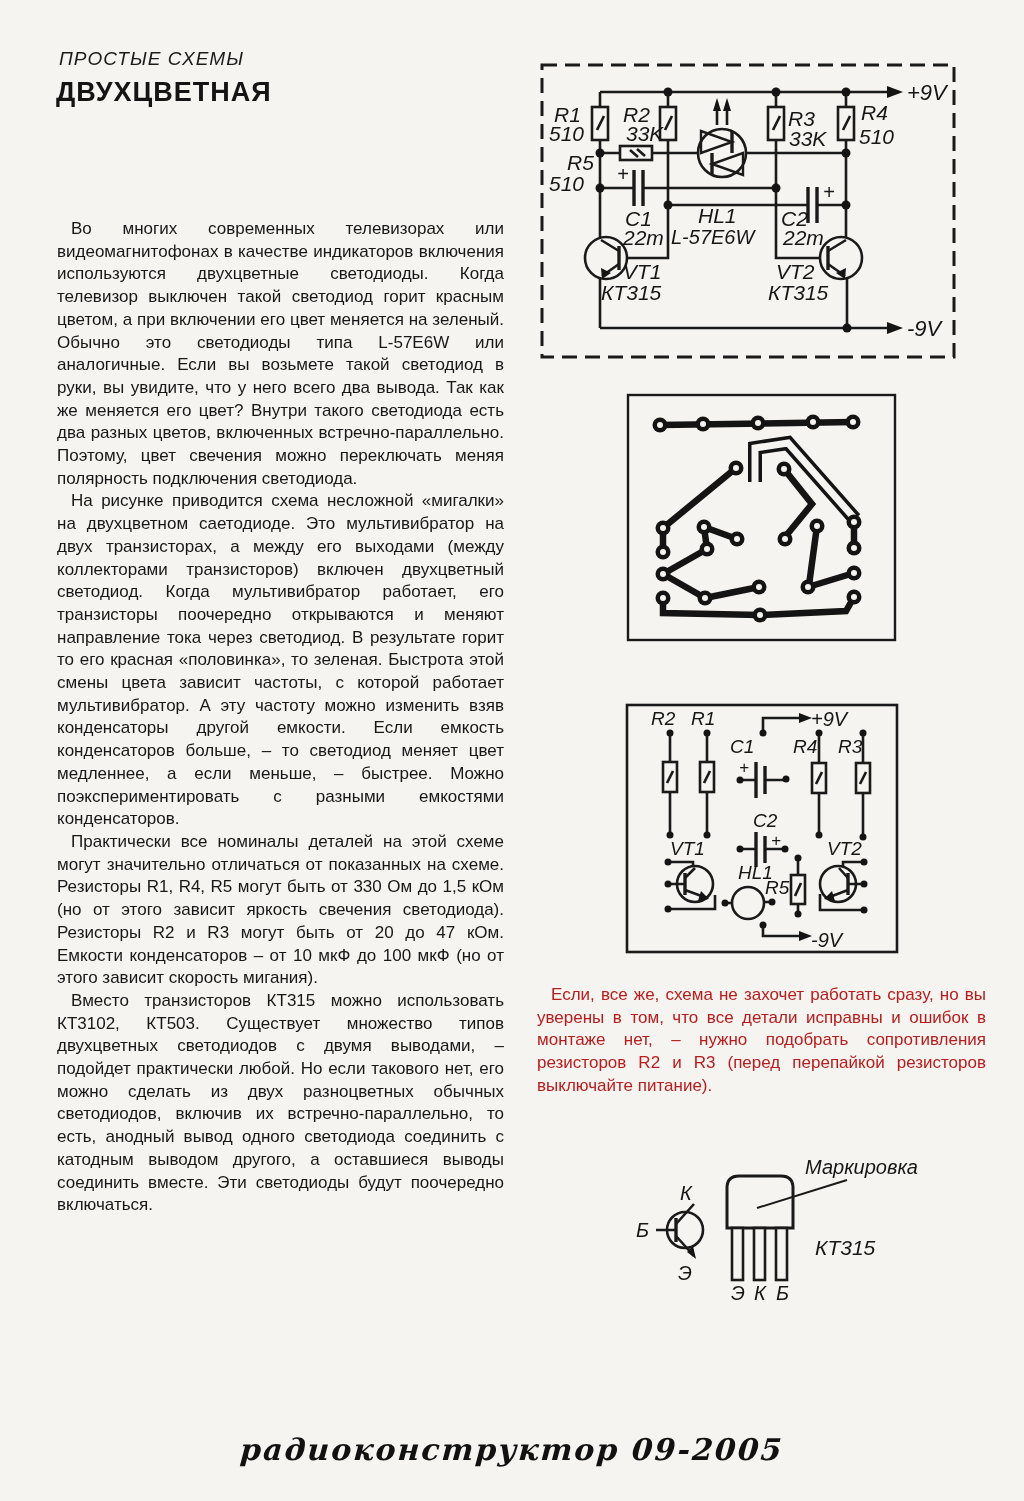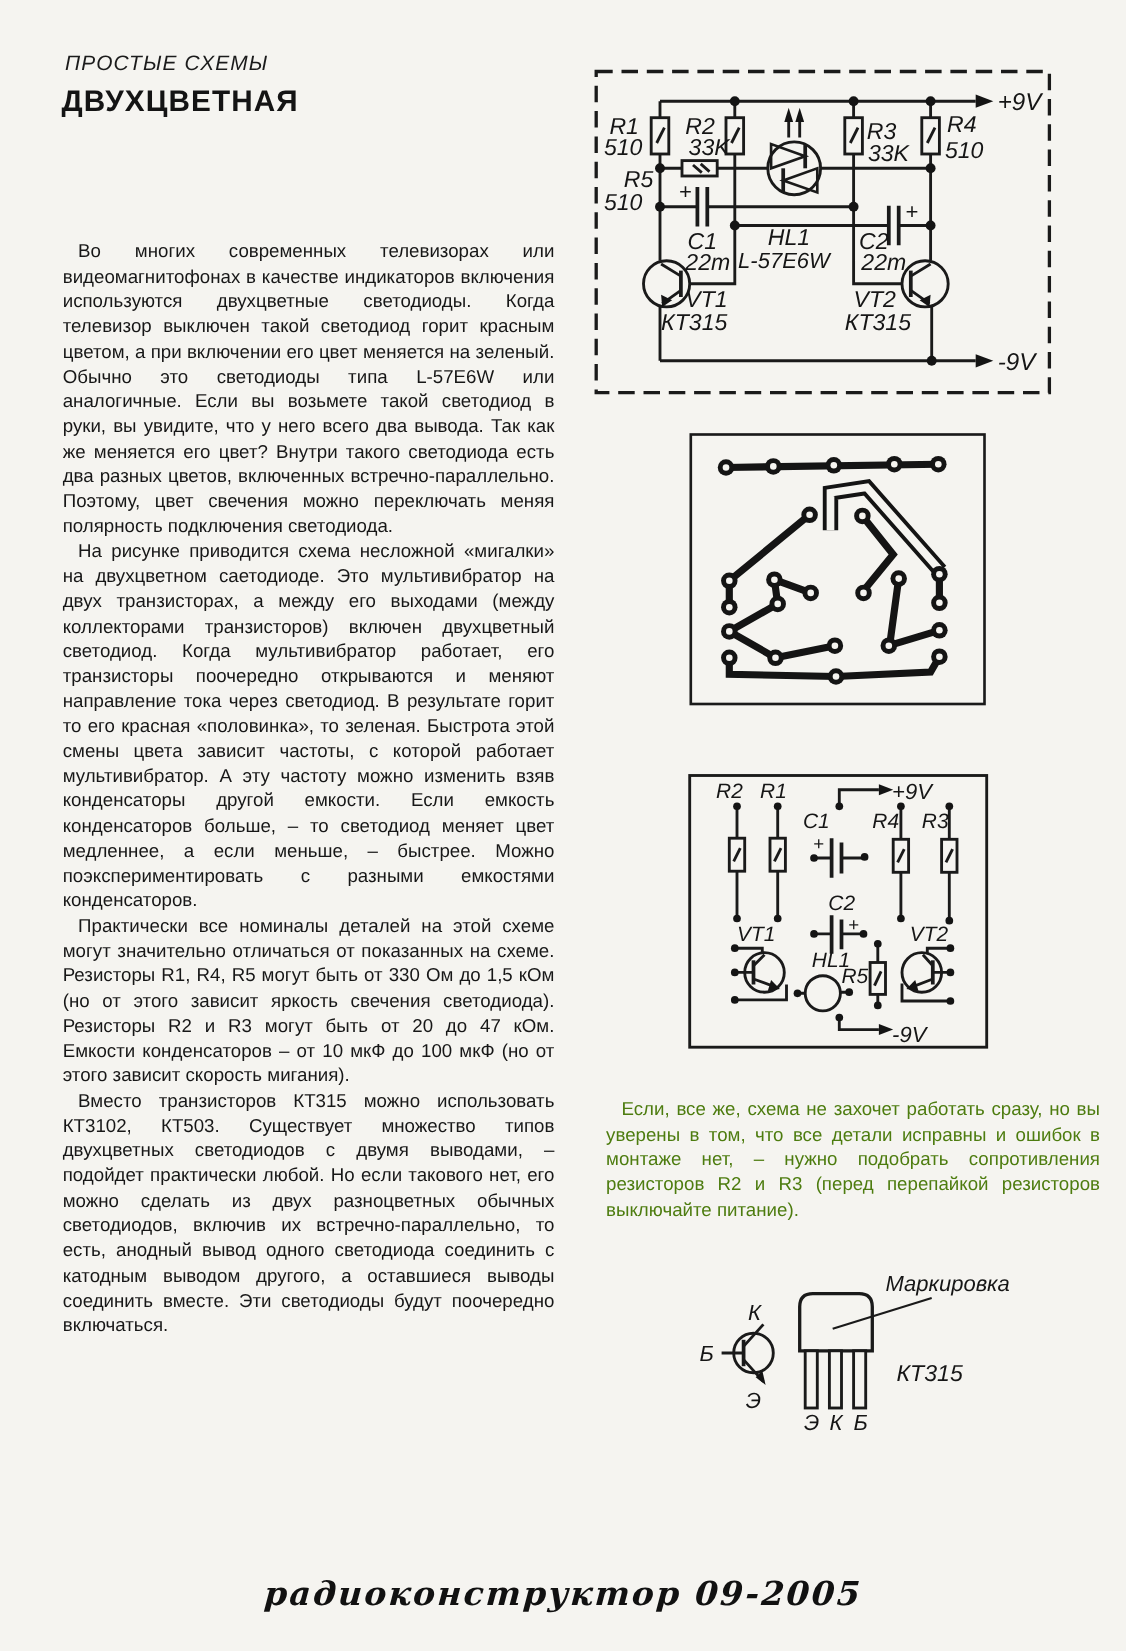--- a/index.html
+++ b/index.html
@@ -24,23 +24,23 @@
     color:#141414;
   }
   .col-left{
     position:absolute;left:57px;top:181px;width:447px;
     font-size:17px;line-height:22.7px;text-align:justify;
     color:#171717;
     margin-top:37px;
   }
   .col-left p{margin:0;text-indent:14px;}
   .note{
-    position:absolute;left:537px;top:984px;width:449px;margin:14px;
+    position:absolute;left:537px;top:984px;width:449px;margin:0;
     font-size:17px;line-height:22.7px;text-align:justify;text-indent:14px;
-    color:#4d7c0f;
+    color:#b91c1c;
   }
   svg{position:absolute;overflow:visible;}
   svg text{
     font-family:"Liberation Sans", sans-serif;
     font-style:italic;fill:#161616;
   }
   .schematic{left:535px;top:60px;}
   .pcb{left:615px;top:382px;}
   .placement{left:615px;top:695px;}
   .pinout{left:600px;top:1140px;}

